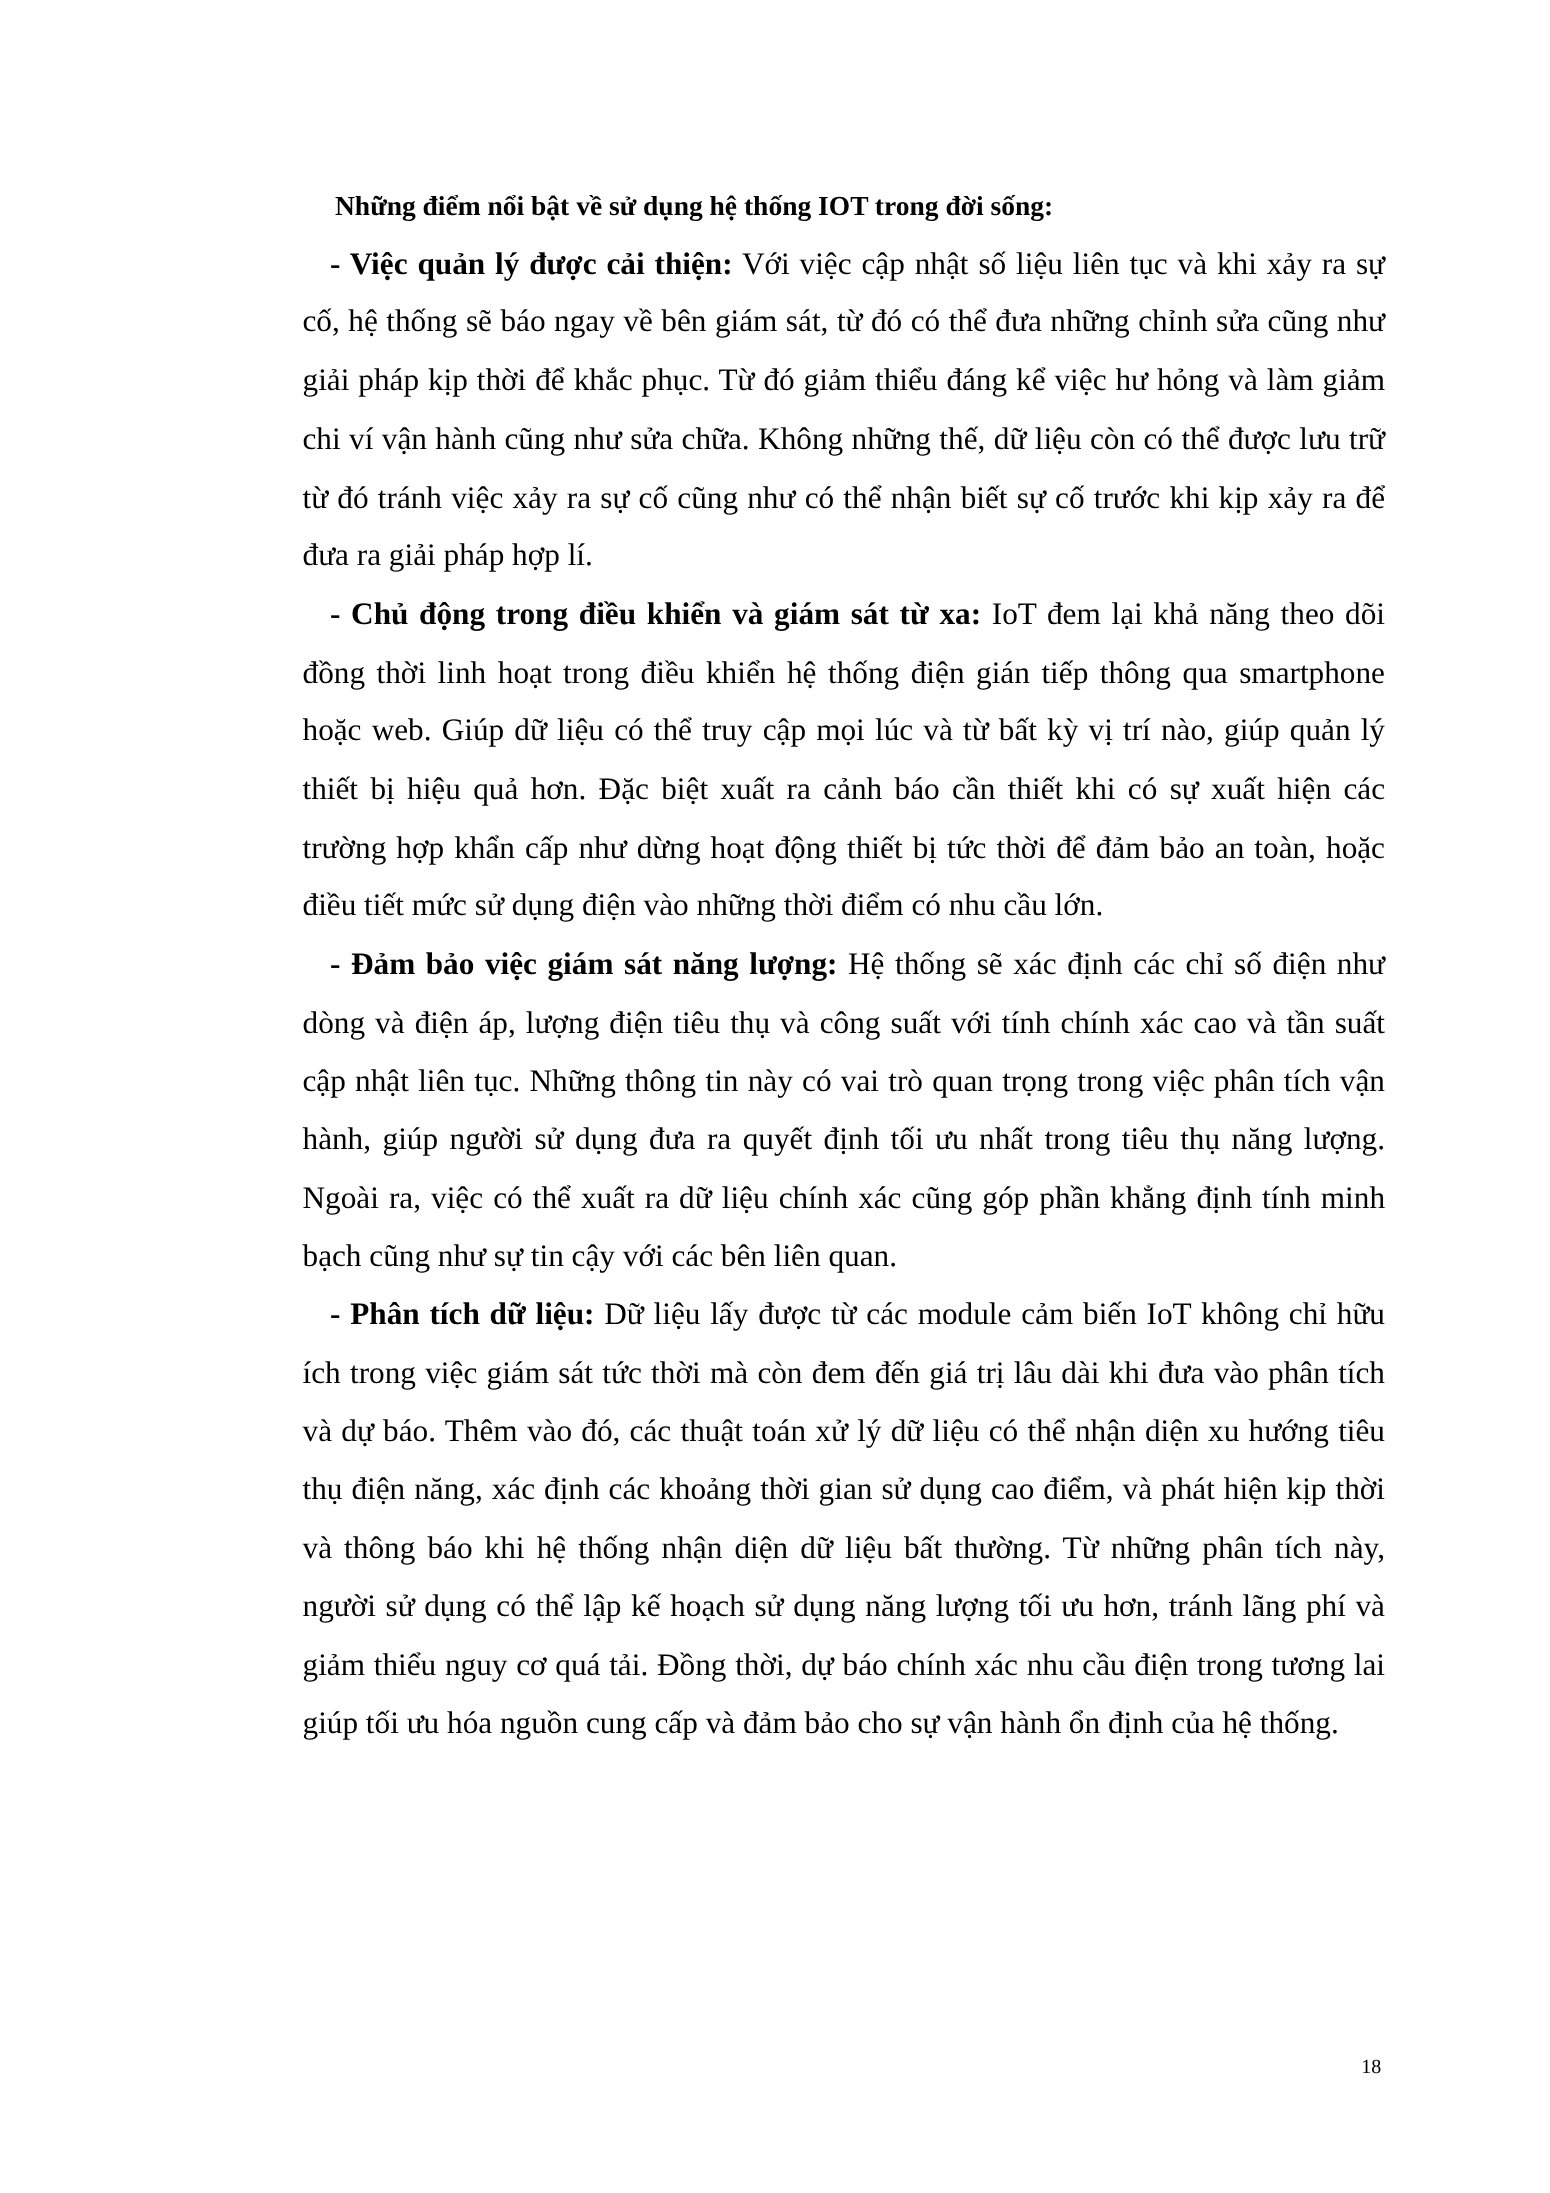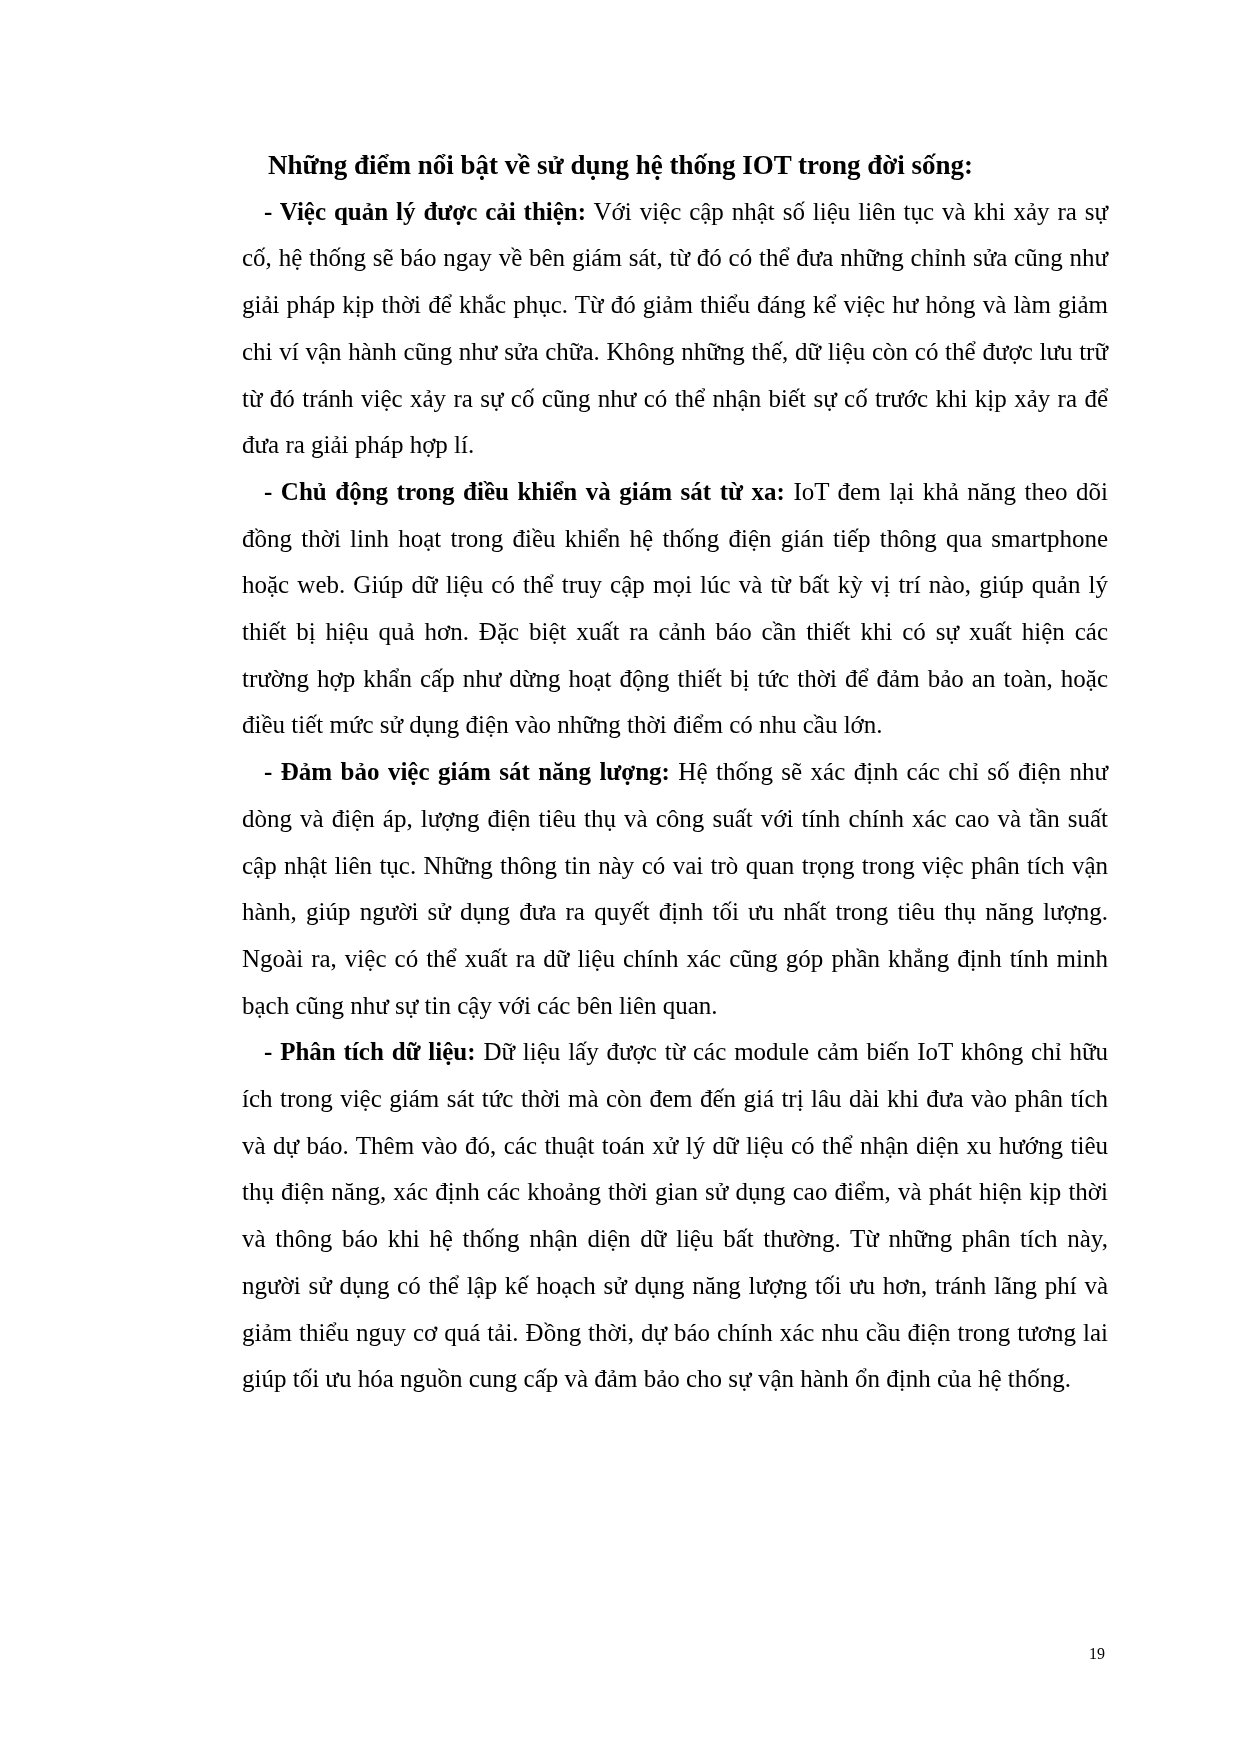--- a/index.html
+++ b/index.html
@@ -16,21 +16,21 @@
       color: #000000;
     }
     .page {
       position: absolute;
       left: 242px;
       top: 142px;
       width: 866px;
     }
     .heading {
       font-weight: bold;
-      font-size: 27px;
+      font-size: 22px;
       line-height: 46.7px;
       margin: 0;
       padding-left: 26px;
       white-space: nowrap;
     }
     .para {
       font-size: 25px;
       line-height: 46.7px;
       margin: 0;
       text-align: justify;
@@ -55,13 +55,13 @@
 
   <p class="para"><span class="lead">- Việc quản lý được cải thiện:</span><span> Với việc cập nhật số liệu liên tục và khi xảy ra sự cố, hệ thống sẽ báo ngay về bên giám sát, từ đó có thể đưa những chỉnh sửa cũng như giải pháp kịp thời để khắc phục. Từ đó giảm thiểu đáng kể việc hư hỏng và làm giảm chi ví vận hành cũng như sửa chữa. Không những thế, dữ liệu còn có thể được lưu trữ từ đó tránh việc xảy ra sự cố cũng như có thể nhận biết sự cố trước khi kịp xảy ra để đưa ra giải pháp hợp lí.</span></p>
 
   <p class="para"><span class="lead">- Chủ động trong điều khiển và giám sát từ xa:</span><span> IoT đem lại khả năng theo dõi đồng thời linh hoạt trong điều khiển hệ thống điện gián tiếp thông qua smartphone hoặc web. Giúp dữ liệu có thể truy cập mọi lúc và từ bất kỳ vị trí nào, giúp quản lý thiết bị hiệu quả hơn. Đặc biệt xuất ra cảnh báo cần thiết khi có sự xuất hiện các trường hợp khẩn cấp như dừng hoạt động thiết bị tức thời để đảm bảo an toàn, hoặc điều tiết mức sử dụng điện vào những thời điểm có nhu cầu lớn.</span></p>
 
   <p class="para"><span class="lead">- Đảm bảo việc giám sát năng lượng:</span><span> Hệ thống sẽ xác định các chỉ số điện như dòng và điện áp, lượng điện tiêu thụ và công suất với tính chính xác cao và tần suất cập nhật liên tục. Những thông tin này có vai trò quan trọng trong việc phân tích vận hành, giúp người sử dụng đưa ra quyết định tối ưu nhất trong tiêu thụ năng lượng. Ngoài ra, việc có thể xuất ra dữ liệu chính xác cũng góp phần khẳng định tính minh bạch cũng như sự tin cậy với các bên liên quan.</span></p>
 
   <p class="para"><span class="lead">- Phân tích dữ liệu:</span><span> Dữ liệu lấy được từ các module cảm biến IoT không chỉ hữu ích trong việc giám sát tức thời mà còn đem đến giá trị lâu dài khi đưa vào phân tích và dự báo. Thêm vào đó, các thuật toán xử lý dữ liệu có thể nhận diện xu hướng tiêu thụ điện năng, xác định các khoảng thời gian sử dụng cao điểm, và phát hiện kịp thời và thông báo khi hệ thống nhận diện dữ liệu bất thường. Từ những phân tích này, người sử dụng có thể lập kế hoạch sử dụng năng lượng tối ưu hơn, tránh lãng phí và giảm thiểu nguy cơ quá tải. Đồng thời, dự báo chính xác nhu cầu điện trong tương lai giúp tối ưu hóa nguồn cung cấp và đảm bảo cho sự vận hành ổn định của hệ thống.</span></p>
 </div>
 
-<div class="page-number">19</div>
+<div class="page-number">18</div>
 
 </body></html>

